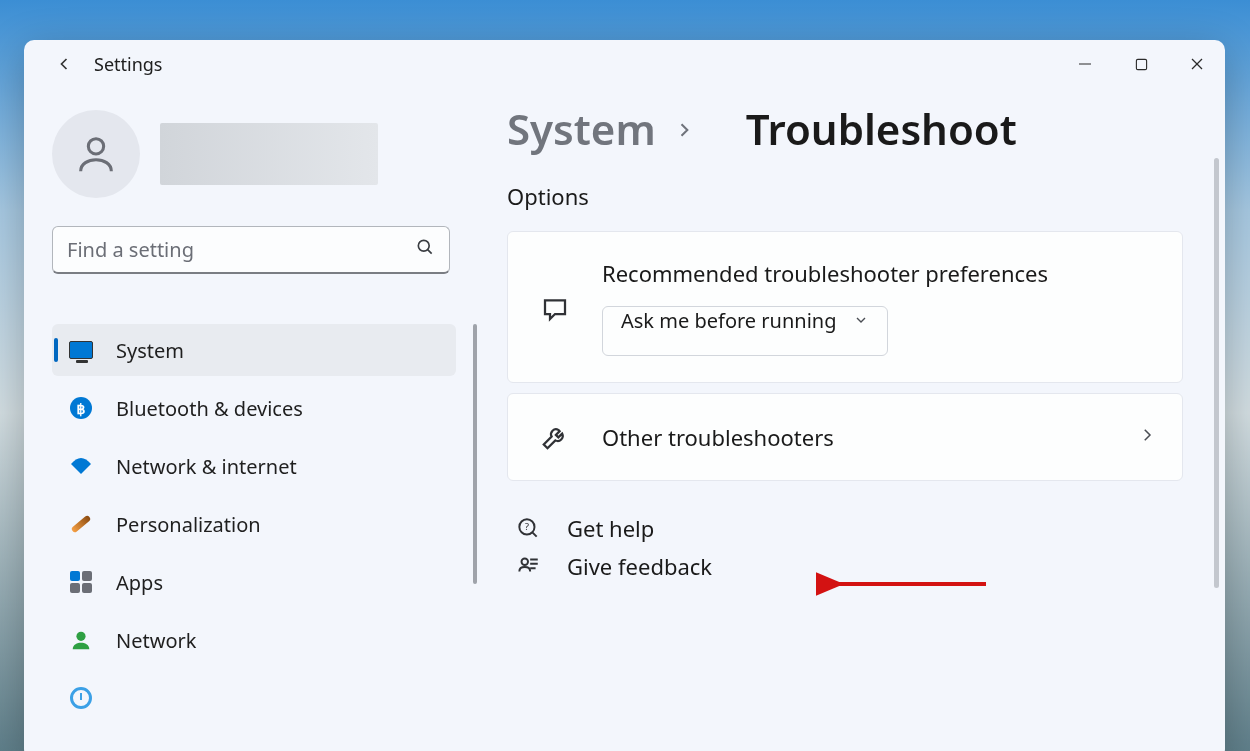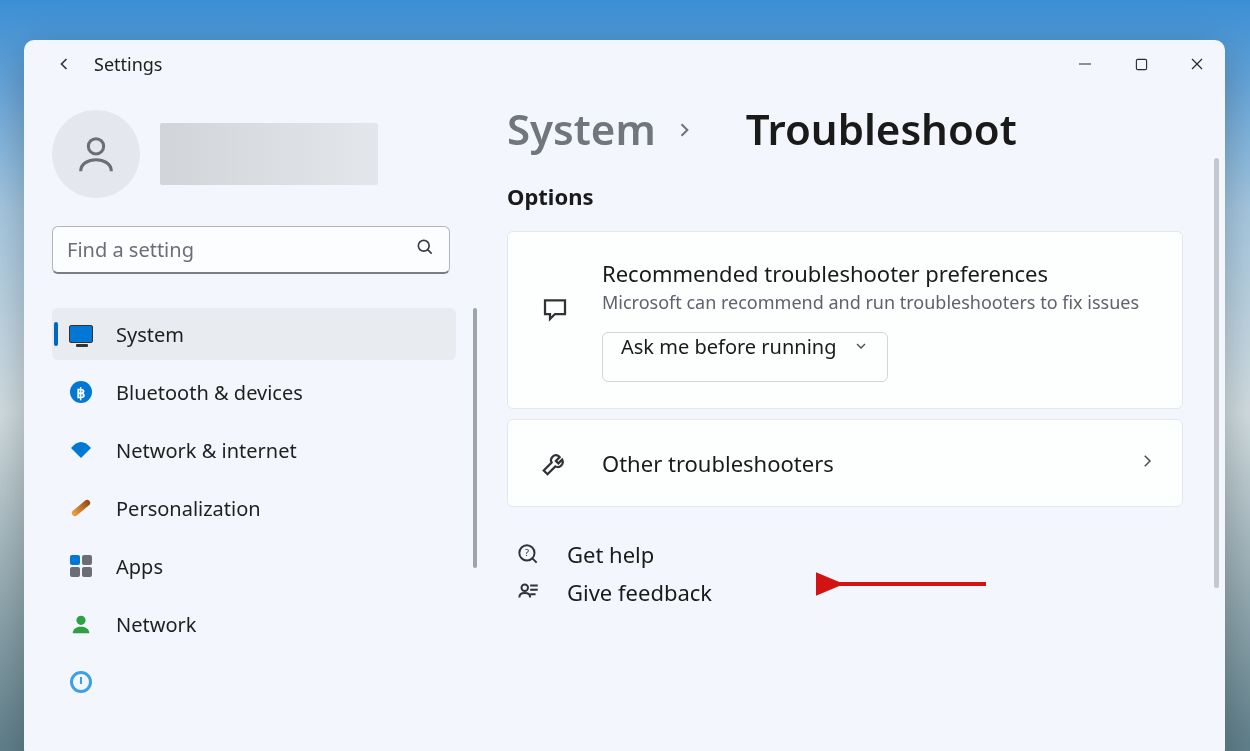--- a/index.html
+++ b/index.html
@@ -68,21 +68,21 @@
     border-radius: 2px;
   }
   .search-box {
     width: 398px; height: 48px;
     border: 1px solid #b2b6bc;
     border-bottom: 2px solid #7a7d83;
     border-radius: 6px;
     background: #fcfdfe;
     display:flex; align-items:center;
     padding: 0 14px;
-    margin-bottom: 34px;
+    margin-bottom: 50px;
   }
   .search-box input {
     flex:1; border:none; outline:none; background:transparent;
     font-size: 20px; color:#545761;
   }
   .search-box input::placeholder { color:#6b6e76; }
   .nav {
     display:flex; flex-direction:column; gap:6px;
     position: relative;
   }
@@ -138,21 +138,21 @@
     position:relative;
   }
   .breadcrumb {
     display:flex; align-items:center; gap:18px;
     margin-bottom: 24px;
   }
   .bc-parent { font-size: 42px; font-weight:600; color:#71757d; }
   .bc-sep { font-size: 28px; color:#71757d; }
   .bc-current { font-size: 42px; font-weight:600; color:#1a1a1a;margin-left:34px; }
   .section-hdr {
-    font-size: 22px; font-weight:700; color:#1a1a1a;
+    font-size: 22px; font-weight:400; color:#1a1a1a;
     margin-bottom: 20px;
   }
   .card {
     width: 676px;
     border: 1px solid #e4e7ee;
     border-radius: 6px;
     background: #fdfefe;
     display:flex; align-items:center;
     padding: 22px 26px;
     margin-bottom: 10px;
@@ -327,21 +327,20 @@
       <div class="section-hdr">Options</div>
 
       <div class="card prefs">
         <div class="card-icon">
           <svg width="30" height="30" viewBox="0 0 24 24" fill="none" stroke="currentColor" stroke-width="1.8">
             <path d="M4 5h16v11H12l-4 4v-4H4z"></path>
           </svg>
         </div>
         <div class="card-body">
           <div class="card-title">Recommended troubleshooter preferences</div>
-          <div class="card-sub">Microsoft can recommend and run troubleshooters to fix issues</div>
           <div class="select-box">
             <span>Ask me before running</span>
             <span class="chev">
               <svg width="16" height="16" viewBox="0 0 24 24" fill="none" stroke="currentColor" stroke-width="2">
                   <path d="M6 9l6 6 6-6"></path>
                 </svg>
             </span>
           </div>
         </div>
       </div>

